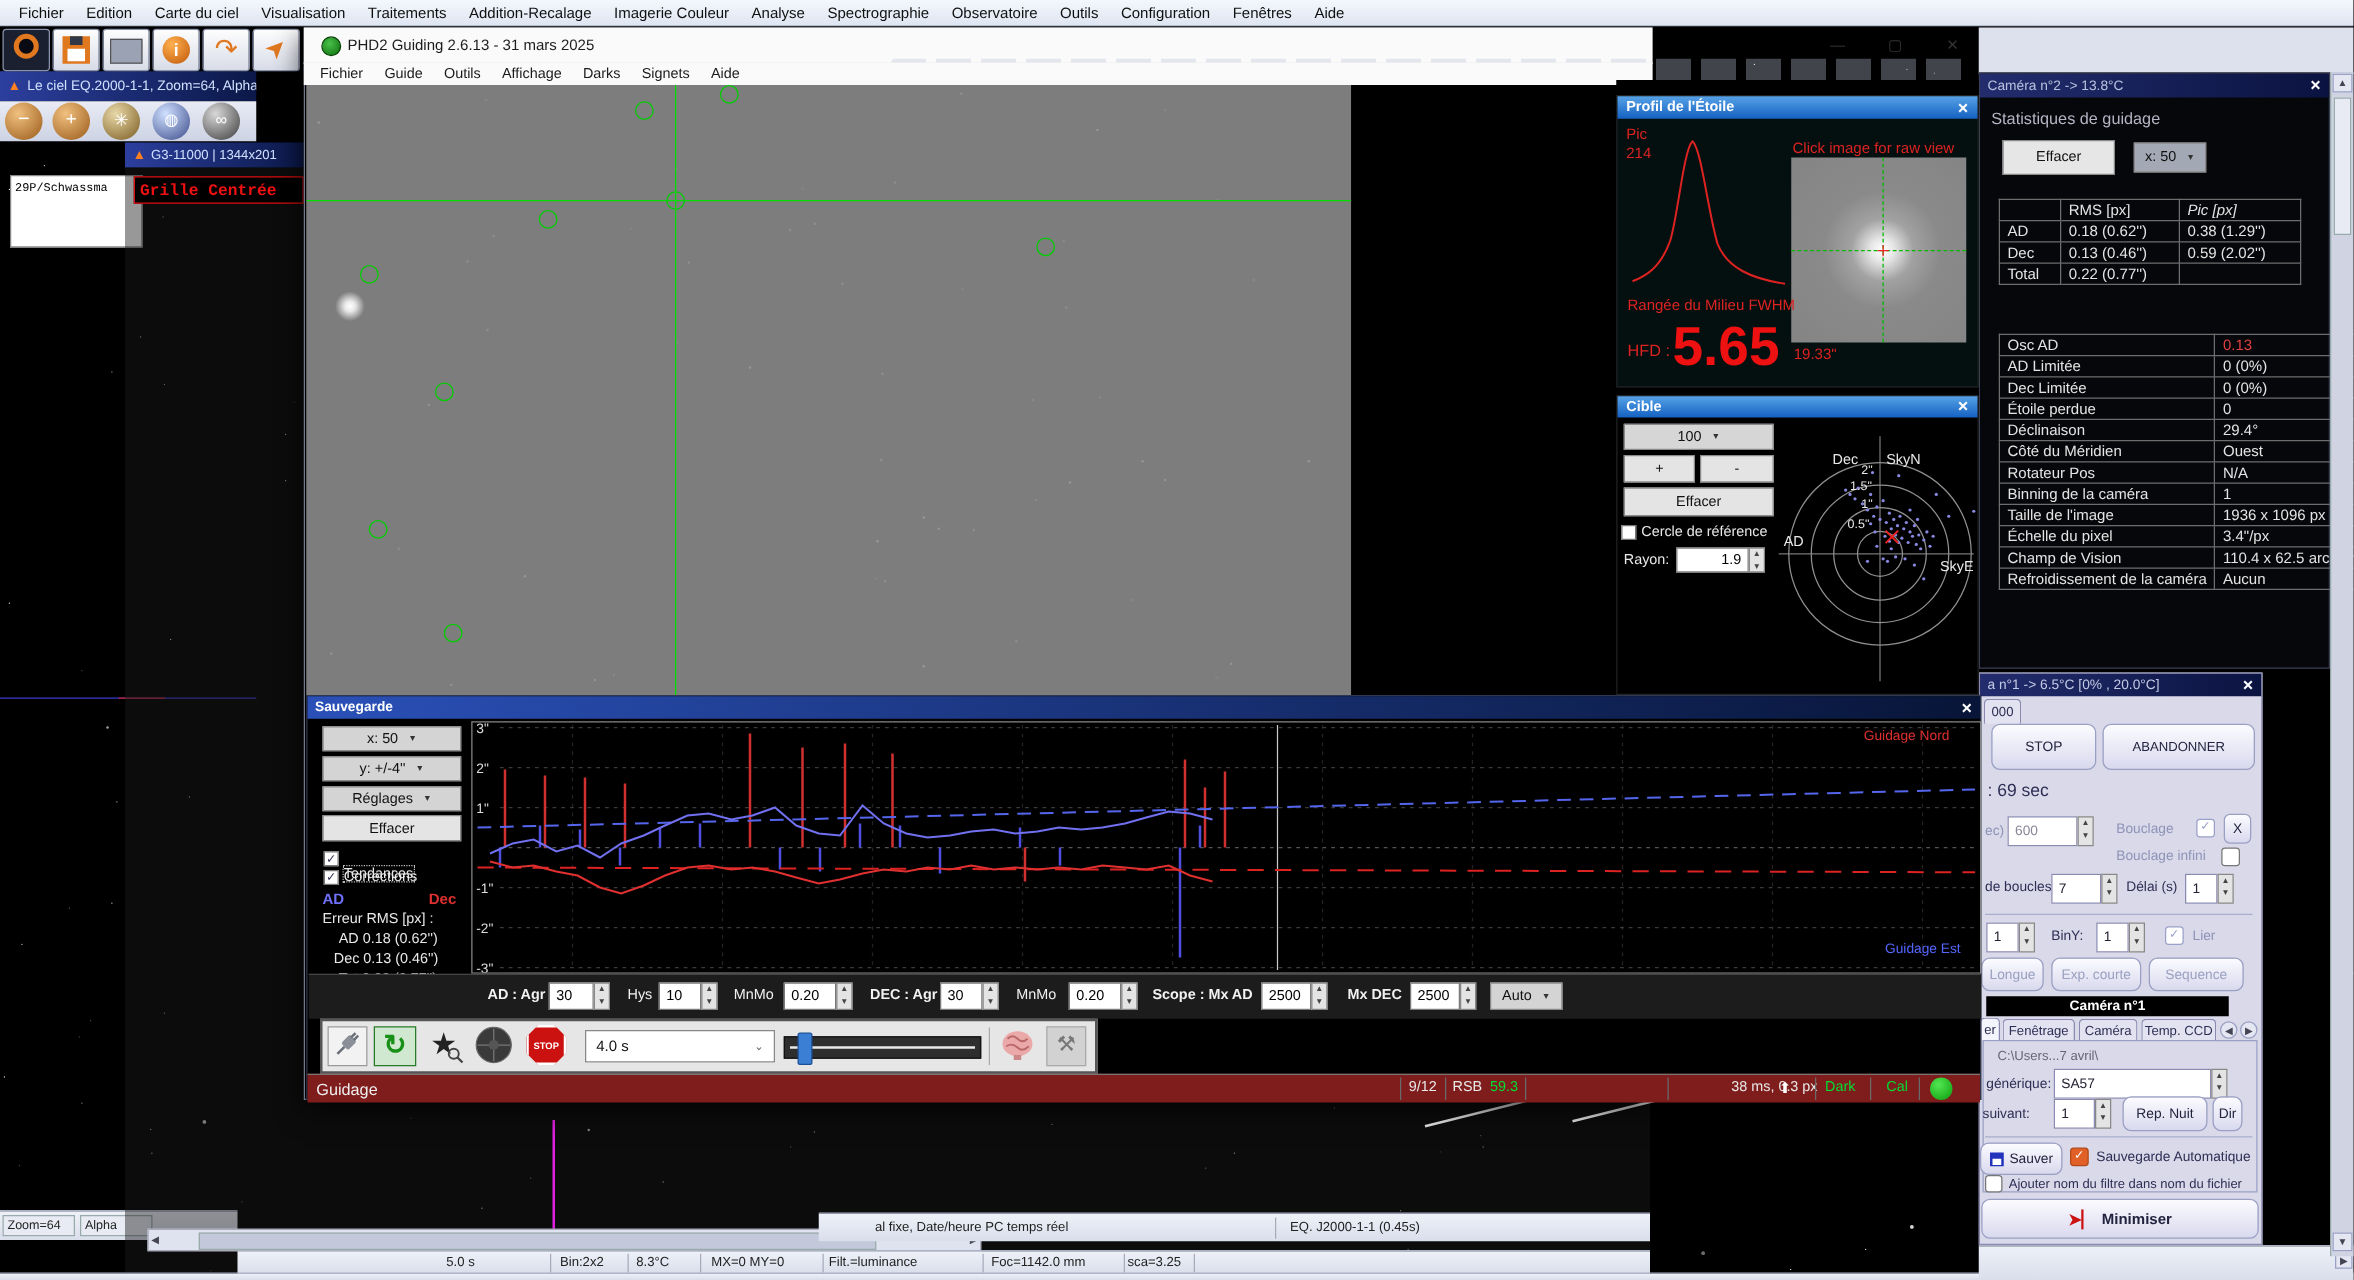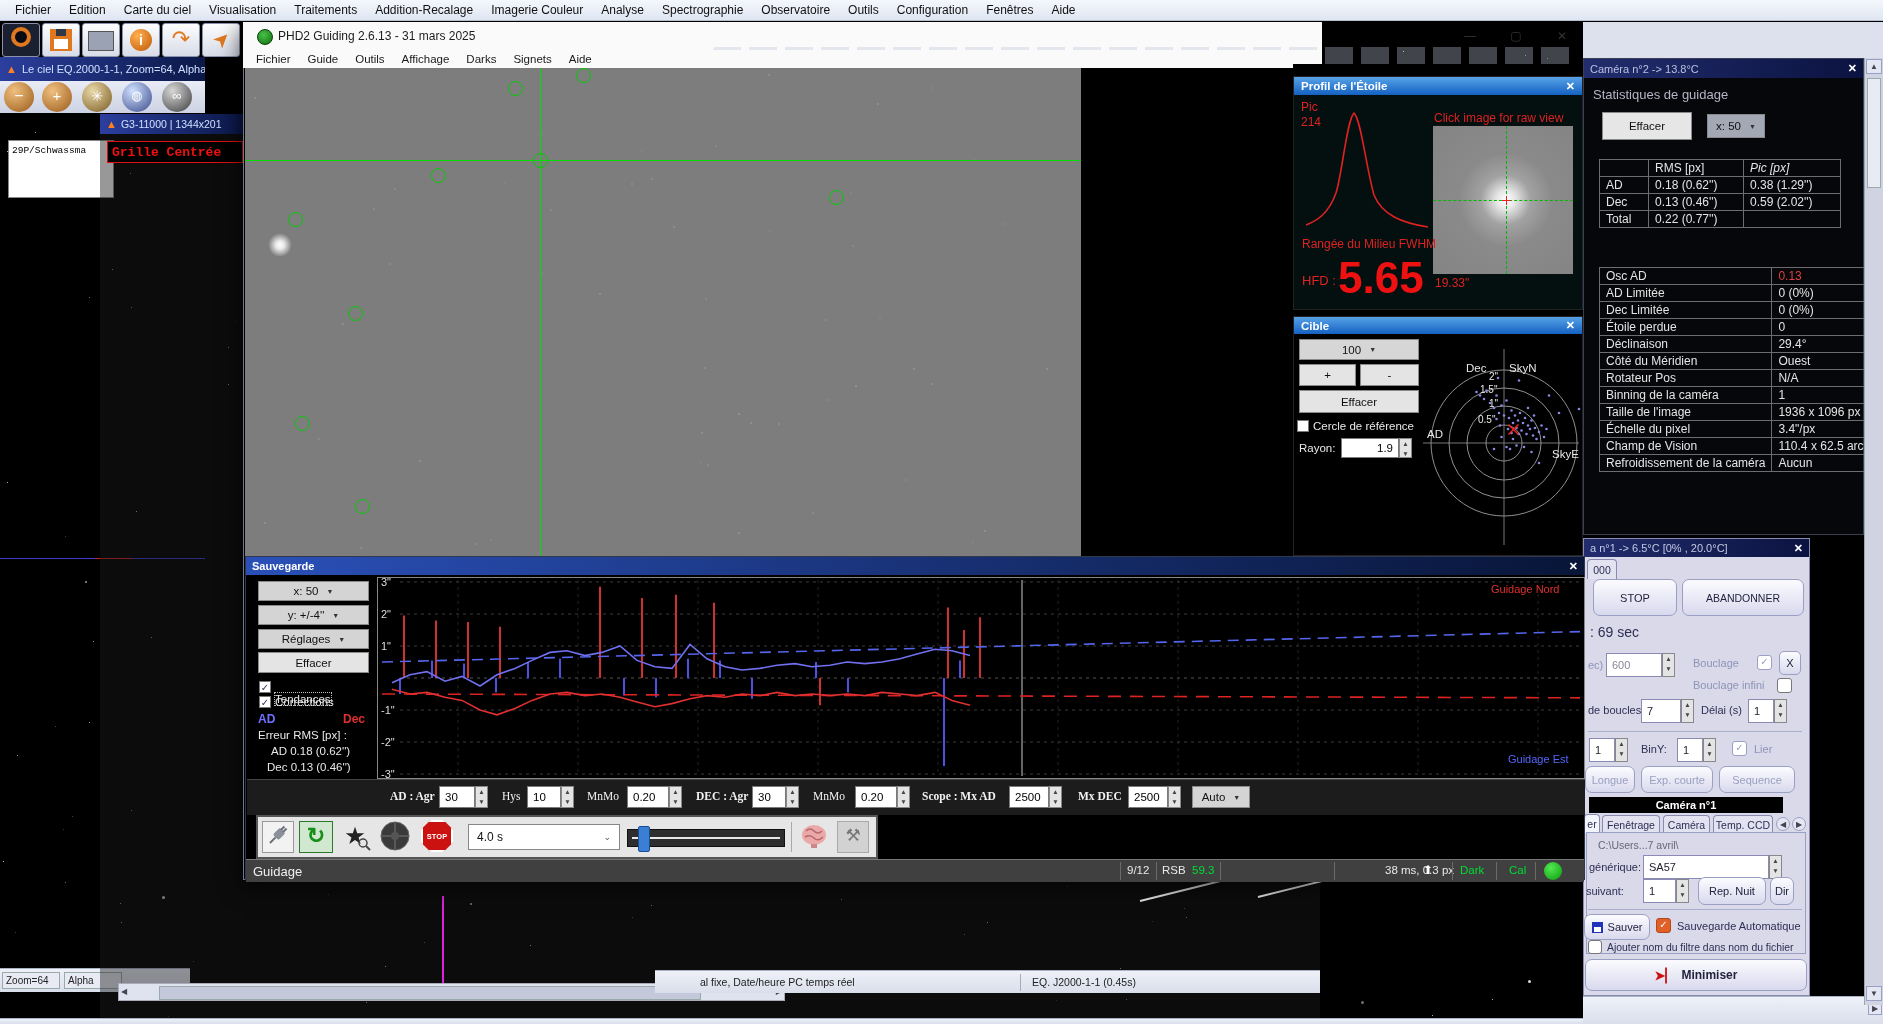--- a/index.html
+++ b/index.html
@@ -39,21 +39,21 @@
   .drop:after{content:"▼";font-size:7px;color:#333;margin-left:8px;}
   .cb{position:absolute;width:12px;height:12px;background:#fff;border:1px solid #777;box-sizing:border-box;
       font-size:10px;line-height:11px;text-align:center;color:#335;}
   .cb.on:before{content:"✓";}
   .wtxt{color:#e8e8e8;font-size:11.5px;white-space:nowrap;}
   .spin{position:absolute;width:13px;background:#e4e4e4;border:1px solid #888;box-sizing:border-box;color:#444;
         font-size:6.5px;line-height:10px;text-align:center;white-space:pre;}
   .spin:before{content:"▲\A▼";}
   .ninput{position:absolute;background:#fff;border:1px solid #7a7a7a;color:#000;font-size:11.5px;
           display:flex;align-items:center;padding-left:5px;box-sizing:border-box;}
-  .ctl-label{position:absolute;color:#f2f2f2;font-size:11.5px;font-weight:bold;white-space:nowrap;font-family:Liberation Serif, serif;}
+  .ctl-label{position:absolute;color:#f2f2f2;font-size:11.5px;font-weight:bold;white-space:nowrap;}
   .sep-v{position:absolute;width:1px;background:#6a6a6a;}
   .green{color:#00dd33;}
   
   .cam1bg{background:#d9d9e9;}
   .lavbtn{position:absolute;border:1px solid #9aa0c4;border-radius:7px;background:linear-gradient(#fbfbff,#d9d9ee);
           color:#23233f;display:flex;align-items:center;justify-content:center;box-sizing:border-box;font-size:11px;}
   .navy{color:#2e2e55;}
   .gray-lab{color:#8e94b8;}
   .cam-input{position:absolute;background:#fff;border:1px solid #8a8ab2;color:#223;font-size:11px;
              display:flex;align-items:center;padding-left:5px;box-sizing:border-box;}
@@ -375,20 +375,36 @@
   </div>
 
   <div class="abs" style="left:1140px;top:900px;width:112px;height:2px;background:#e8e8e8;transform:rotate(-14deg);transform-origin:left;z-index:4;"></div>
   <div class="abs" style="left:1258px;top:896px;width:168px;height:2px;background:#e8e8e8;transform:rotate(-14deg);transform-origin:left;z-index:4;"></div>
 
   <div class="lightbar abs" style="left:655px;top:970px;width:665px;height:23px;z-index:5;">
     <span class="statusbar-seg" style="left:45px;top:5px;">al fixe, Date/heure PC temps réel</span>
     <div class="sep-v" style="left:365px;top:3px;height:17px;background:#aab;"></div>
     <span class="statusbar-seg" style="left:377px;top:5px;">EQ. J2000-1-1 (0.45s)</span>
   </div>
+  <div class="lightbar abs" style="left:190px;top:1000px;width:1130px;height:19px;z-index:5;">
+    <span class="statusbar-seg" style="left:167px;top:3px;">5.0 s</span>
+    <div class="sep-v" style="left:250px;top:2px;height:15px;background:#aab;"></div>
+    <span class="statusbar-seg" style="left:258px;top:3px;">Bin:2x2</span>
+    <div class="sep-v" style="left:312px;top:2px;height:15px;background:#aab;"></div>
+    <span class="statusbar-seg" style="left:319px;top:3px;">8.3°C</span>
+    <div class="sep-v" style="left:370px;top:2px;height:15px;background:#aab;"></div>
+    <span class="statusbar-seg" style="left:379px;top:3px;">MX=0 MY=0</span>
+    <div class="sep-v" style="left:468px;top:2px;height:15px;background:#aab;"></div>
+    <span class="statusbar-seg" style="left:473px;top:3px;">Filt.=luminance</span>
+    <div class="sep-v" style="left:596px;top:2px;height:15px;background:#aab;"></div>
+    <span class="statusbar-seg" style="left:603px;top:3px;">Foc=1142.0 mm</span>
+    <div class="sep-v" style="left:709px;top:2px;height:15px;background:#aab;"></div>
+    <span class="statusbar-seg" style="left:712px;top:3px;">sca=3.25</span>
+    <div class="sep-v" style="left:765px;top:2px;height:15px;background:#aab;"></div>
+  </div>
   <div class="lightbar abs" style="left:0;top:1018px;width:1883px;height:6px;z-index:6;"></div>
 
   <div class="abs" style="left:1583px;top:22px;width:300px;height:36px;background:#dde1ee;border-bottom:1px solid #aab;z-index:6;"></div>
   <div class="abs" style="left:1864px;top:58px;width:19px;height:947px;background:#cfd3e2;border-left:1px solid #9aa;z-index:7;">
     <div class="scrollbtn" style="left:1px;top:1px;width:16px;height:15px;">▲</div>
     <div class="abs" style="left:2px;top:20px;width:14px;height:110px;background:#e8eaf4;border:1px solid #9aa;box-sizing:border-box;"></div>
     <div class="scrollbtn" style="left:1px;top:928px;width:16px;height:15px;">▼</div>
   </div>
 
   <div class="abs" style="left:1583px;top:58px;width:281px;height:477px;background:#06070a;border:1px solid #3a3f55;box-sizing:border-box;z-index:6;">
@@ -947,21 +963,21 @@
       <div class="abs" style="left:541px;top:4px;width:32px;height:30px;">
         <svg width="30" height="28" viewBox="0 0 30 28">
             <ellipse cx="15" cy="14" rx="12" ry="10" fill="#eba8a8"></ellipse>
             <path d="M7,10 Q11,6 15,10 Q19,14 23,10 M6,16 Q11,13 15,17 Q19,21 24,16" fill="none" stroke="#b86868" stroke-width="1.5"></path>
             <rect x="12" y="23" width="6" height="4" fill="#c88"></rect>
           </svg>
       </div>
       <div class="abs" style="left:579px;top:4px;width:30px;height:30px;background:#d2d2d2;border:1px solid #aaa;color:#777;font-size:17px;text-align:center;line-height:28px;">⚒</div>
     </div>
 
-    <div class="abs" style="left:0;top:302px;width:1338px;height:22px;background:#404040;border-top:1px solid #777;">
+    <div class="abs" style="left:0;top:302px;width:1338px;height:22px;background:#7f1d1d;border-top:1px solid #777;">
       <span class="abs" style="left:7px;top:4px;font-size:13px;color:#efefef;">Guidage</span>
       <div class="sep-v" style="left:874px;top:2px;height:18px;"></div>
       <span class="abs wtxt" style="left:881px;top:4px;">9/12</span>
       <div class="sep-v" style="left:910px;top:2px;height:18px;"></div>
       <span class="abs wtxt" style="left:916px;top:4px;">RSB</span>
       <span class="abs green" style="left:946px;top:4px;font-size:11.5px;">59.3</span>
       <div class="sep-v" style="left:974px;top:2px;height:18px;"></div>
       <div class="sep-v" style="left:1088px;top:2px;height:18px;"></div>
       <span class="abs wtxt" style="left:1139px;top:4px;">38 ms, 0.3 px</span>
       <span class="abs" style="left:1177px;top:3px;color:#fff;font-size:12px;">⬆</span>

